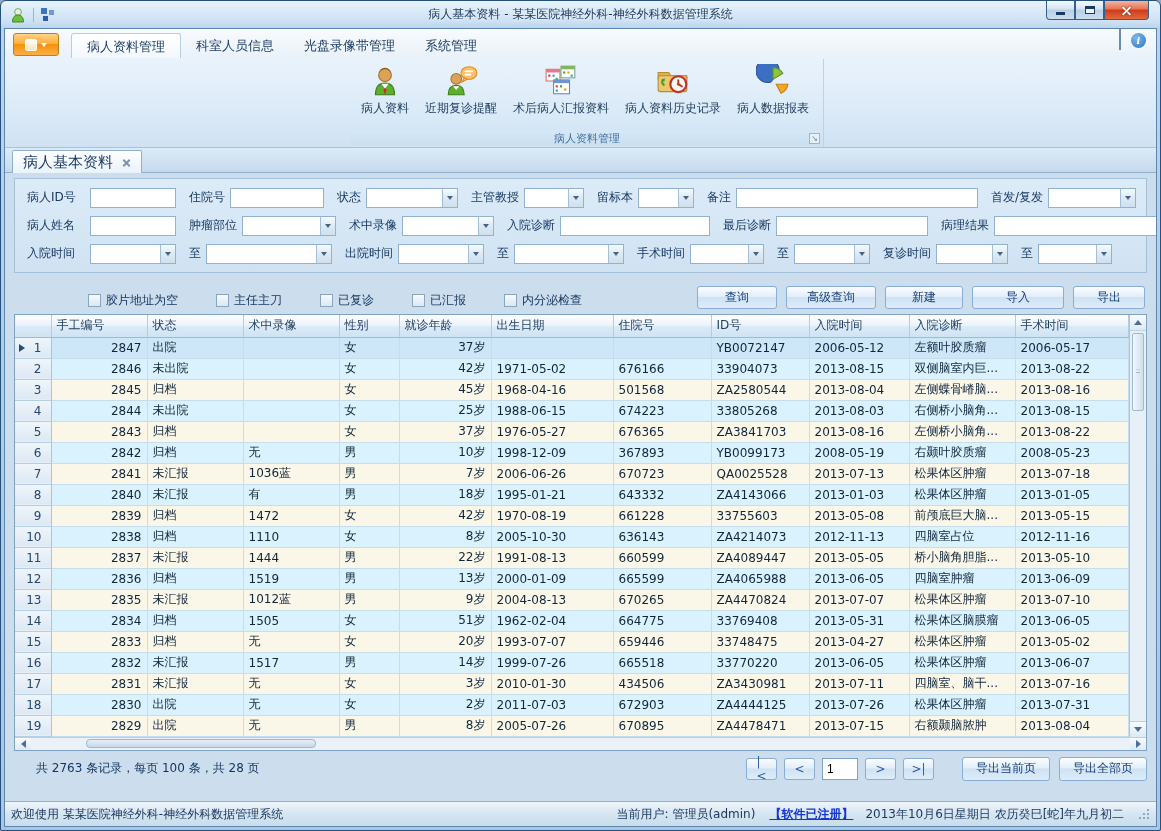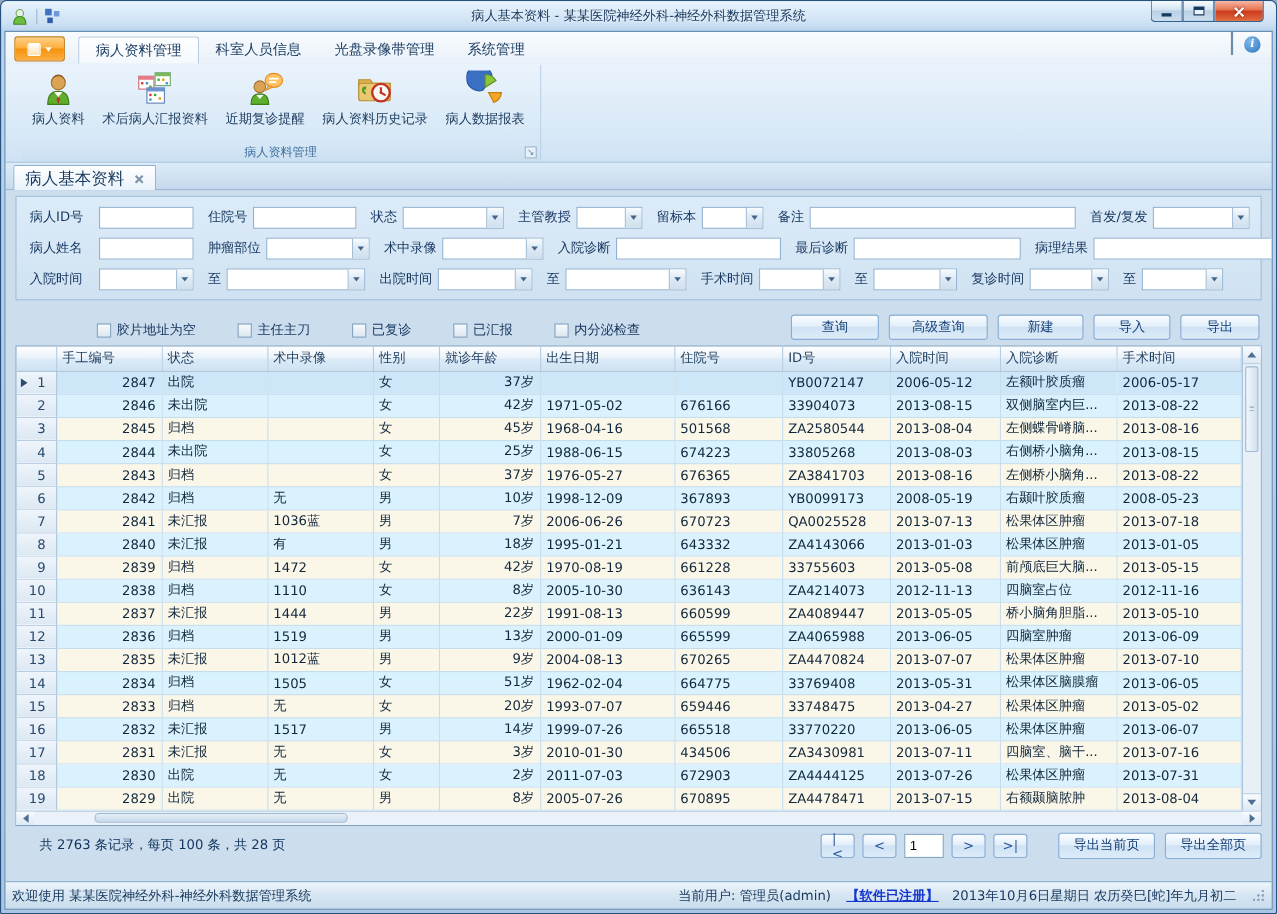--- a/index.html
+++ b/index.html
@@ -29,21 +29,21 @@
     background:linear-gradient(#ffd089,#fdaf3d 45%,#f5920c 50%,#fbae45);display:flex;align-items:center;justify-content:center;gap:4px;}
   .appbtn .pg{width:12px;height:12px;border:1px solid #fff;border-radius:2px;background:linear-gradient(#fff,#ffe3b0);}
   .appbtn .dn{width:0;height:0;border:3px solid transparent;border-top:4px solid #fff;margin-top:3px;}
   .rtab{height:25px;line-height:25px;padding:0 15px;font-size:13px;color:#1d3e63;data:none;}
   .rtab.active{background:linear-gradient(#ffffff,#f3f8fd);border:1px solid #b9cde2;border-bottom:none;border-radius:3px 3px 0 0;}
   .rstrip-right{margin-left:auto;display:flex;align-items:center;gap:8px;margin-bottom:6px;}
   .chev-up{width:8px;height:8px;border-left:2px solid #6c8cab;border-top:2px solid #6c8cab;transform:rotate(45deg);margin-top:3px;}
   .info-ic{width:15px;height:15px;border-radius:50%;background:radial-gradient(circle at 35% 30%,#7db7ea,#2f77c0);color:#fff;
     font-size:10px;font-style:italic;font-weight:bold;display:flex;align-items:center;justify-content:center;font-family:"DejaVu Serif",serif;}
   
-  .ribbon{height:90px;flex:none;background:linear-gradient(#eaf3fc,#dcebf8 55%,#cfe2f4);border-bottom:1px solid #a7c3dd;padding:1px 0 0 14px;display:flex;}
+  .ribbon{height:90px;flex:none;background:linear-gradient(#eaf3fc,#dcebf8 55%,#cfe2f4);border-bottom:1px solid #a7c3dd;padding:1px 0 0 14px;display:flex;justify-content:center;}
   .rgroup{position:relative;display:flex;align-items:flex-start;padding:2px 6px 17px 2px;border-right:1px solid #bed2e6;}
   .rbtn{display:flex;flex-direction:column;align-items:center;gap:2px;padding:3px 8px 2px;border-radius:3px;}
   .rbtn .ricon{width:34px;height:34px;display:block;}
   .rbtn .rlabel{font-size:12px;color:#1b3a5c;white-space:nowrap;}
   .rgroup-label{position:absolute;left:0;right:0;bottom:1px;height:15px;text-align:center;font-size:11px;color:#40719f;
     background:linear-gradient(#d6e7f6,#cadff1);border-radius:0 0 3px 3px;line-height:15px;}
   .dlg-launcher{position:absolute;right:3px;bottom:3px;width:11px;height:11px;border:1px solid #9ab5cf;background:#e8f1f9;
     font-size:8px;line-height:9px;text-align:center;color:#5f83a6;}
   
   .doctabs{height:25px;flex:none;background:linear-gradient(#dcebf8,#c6d9ec);border-bottom:1px solid #8fb0cf;padding:2px 0 0 7px;display:flex;}
@@ -193,50 +193,50 @@
                   <path d="M7 29c0-8 4-11 9-11s9 3 9 11z" fill="#5fae2d" stroke="#3c7d18"></path>
                   <path d="M12.5 18.5 16 23l3.5-4.5z" fill="#fff"></path>
                   <path d="M16 22.5l-1.6 2 1.6 4.5 1.6-4.5z" fill="#c23327"></path>
                   <circle cx="16" cy="10.5" r="6" fill="#dba455" stroke="#a8742f"></circle>
                   <path d="M10 9.6a6 6 0 0 1 12 0c-.6-2.6-2.4-4.8-6-4.8s-5.4 2.2-6 4.8z" fill="#8a5a20"></path>
                 </svg></span>
               <span class="rlabel">病人资料</span>
             </div>
             <div class="rbtn">
               <span class="ricon"><svg width="34" height="34" viewBox="0 0 32 32">
+                  <path d="M4 29c0-6.5 3.2-9 7.5-9s7.5 2.5 7.5 9z" fill="#5fae2d" stroke="#3c7d18"></path>
+                  <path d="M8.5 21 11.5 24.5 14.5 21z" fill="#fff"></path>
+                  <circle cx="11.5" cy="14" r="5" fill="#dba455" stroke="#a8742f"></circle>
+                  <path d="M6.6 13.2a5 5 0 0 1 9.8 0c-.5-2.1-2-4-4.9-4s-4.4 1.9-4.9 4z" fill="#8a5a20"></path>
+                  <ellipse cx="23.5" cy="8.5" rx="7.5" ry="6" fill="#ffc066" stroke="#e08f1f"></ellipse>
+                  <path d="M19 13l-2 4 5-2.6z" fill="#ffc066" stroke="#e08f1f"></path>
+                  <path d="M19.5 7h8M19.5 10h6" stroke="#fff" stroke-width="1.6"></path>
+                </svg></span>
+              <span class="rlabel">近期复诊提醒</span>
+            </div>
+            <div class="rbtn">
+              <span class="ricon"><svg width="34" height="34" viewBox="0 0 32 32">
                   <rect x="2" y="5" width="13" height="11" fill="#fff" stroke="#c77"></rect>
                   <rect x="2" y="5" width="13" height="3" fill="#e7788a"></rect>
                   <rect x="4" y="10" width="2" height="2" fill="#d33"></rect>
                   <rect x="8" y="10" width="2" height="2" fill="#39c"></rect>
                   <rect x="11" y="13" width="2" height="2" fill="#3a3"></rect>
                   <rect x="16" y="2" width="13" height="11" fill="#fff" stroke="#7a7"></rect>
                   <rect x="16" y="2" width="13" height="3" fill="#7cb95e"></rect>
                   <rect x="18" y="7" width="2" height="2" fill="#3a3"></rect>
                   <rect x="22" y="7" width="2" height="2" fill="#e90"></rect>
                   <rect x="25" y="10" width="2" height="2" fill="#39c"></rect>
                   <rect x="9" y="15" width="15" height="13" fill="#fff" stroke="#68b"></rect>
                   <rect x="9" y="15" width="15" height="3" fill="#6f93cf"></rect>
                   <rect x="11" y="20" width="2" height="2" fill="#d33"></rect>
                   <rect x="15" y="20" width="2" height="2" fill="#3a3"></rect>
                   <rect x="19" y="23" width="2" height="2" fill="#e90"></rect>
                   <rect x="11" y="24" width="2" height="2" fill="#39c"></rect>
                 </svg></span>
               <span class="rlabel">术后病人汇报资料</span>
-            </div>
-            <div class="rbtn">
-              <span class="ricon"><svg width="34" height="34" viewBox="0 0 32 32">
-                  <path d="M4 29c0-6.5 3.2-9 7.5-9s7.5 2.5 7.5 9z" fill="#5fae2d" stroke="#3c7d18"></path>
-                  <path d="M8.5 21 11.5 24.5 14.5 21z" fill="#fff"></path>
-                  <circle cx="11.5" cy="14" r="5" fill="#dba455" stroke="#a8742f"></circle>
-                  <path d="M6.6 13.2a5 5 0 0 1 9.8 0c-.5-2.1-2-4-4.9-4s-4.4 1.9-4.9 4z" fill="#8a5a20"></path>
-                  <ellipse cx="23.5" cy="8.5" rx="7.5" ry="6" fill="#ffc066" stroke="#e08f1f"></ellipse>
-                  <path d="M19 13l-2 4 5-2.6z" fill="#ffc066" stroke="#e08f1f"></path>
-                  <path d="M19.5 7h8M19.5 10h6" stroke="#fff" stroke-width="1.6"></path>
-                </svg></span>
-              <span class="rlabel">近期复诊提醒</span>
             </div>
             <div class="rbtn">
               <span class="ricon"><svg width="34" height="34" viewBox="0 0 32 32">
                   <path d="M2 8h10l2 3h15v3H2z" fill="#dfb052" stroke="#b68c33"></path>
                   <rect x="2" y="11" width="27" height="15" rx="2" fill="#ecc771" stroke="#b68c33"></rect>
                   <path d="M8 20c-2.5-1-3-4-1-5.5" fill="none" stroke="#4aa01e" stroke-width="2"></path>
                   <path d="M5.2 14.5 8.6 13.6 7.8 17z" fill="#4aa01e"></path>
                   <circle cx="21" cy="19" r="7.5" fill="#f7f8ef" stroke="#c23327" stroke-width="2"></circle>
                   <path d="M21 14.5V19l4 2.4" fill="none" stroke="#c23327" stroke-width="1.8"></path>
                   <circle cx="21" cy="19" r="1.2" fill="#c23327"></circle>
@@ -452,21 +452,21 @@
             <span class="cb">
               <span class="cbbox"></span>
               <span>内分泌检查</span>
             </span>
           </span>
         <span class="spacer"></span>
         <span id="action-buttons" style="display:flex;align-items:center;margin-right:2px;">
             <div class="btn" style="width: 80px;">查询</div>
             <div class="btn" style="width: 90px;">高级查询</div>
             <div class="btn" style="width: 78px;">新建</div>
-            <div class="btn" style="width: 70px;">导入</div>
+            <div class="btn" style="width: 92px;">导入</div>
             <div class="btn" style="width: 72px;">导出</div>
           </span>
       </div>
 
       <div class="grid">
         <div class="grid-main">
           <div class="gtable">
             <table>
               <colgroup id="gcols">
                   <col style="width: 36px;">

